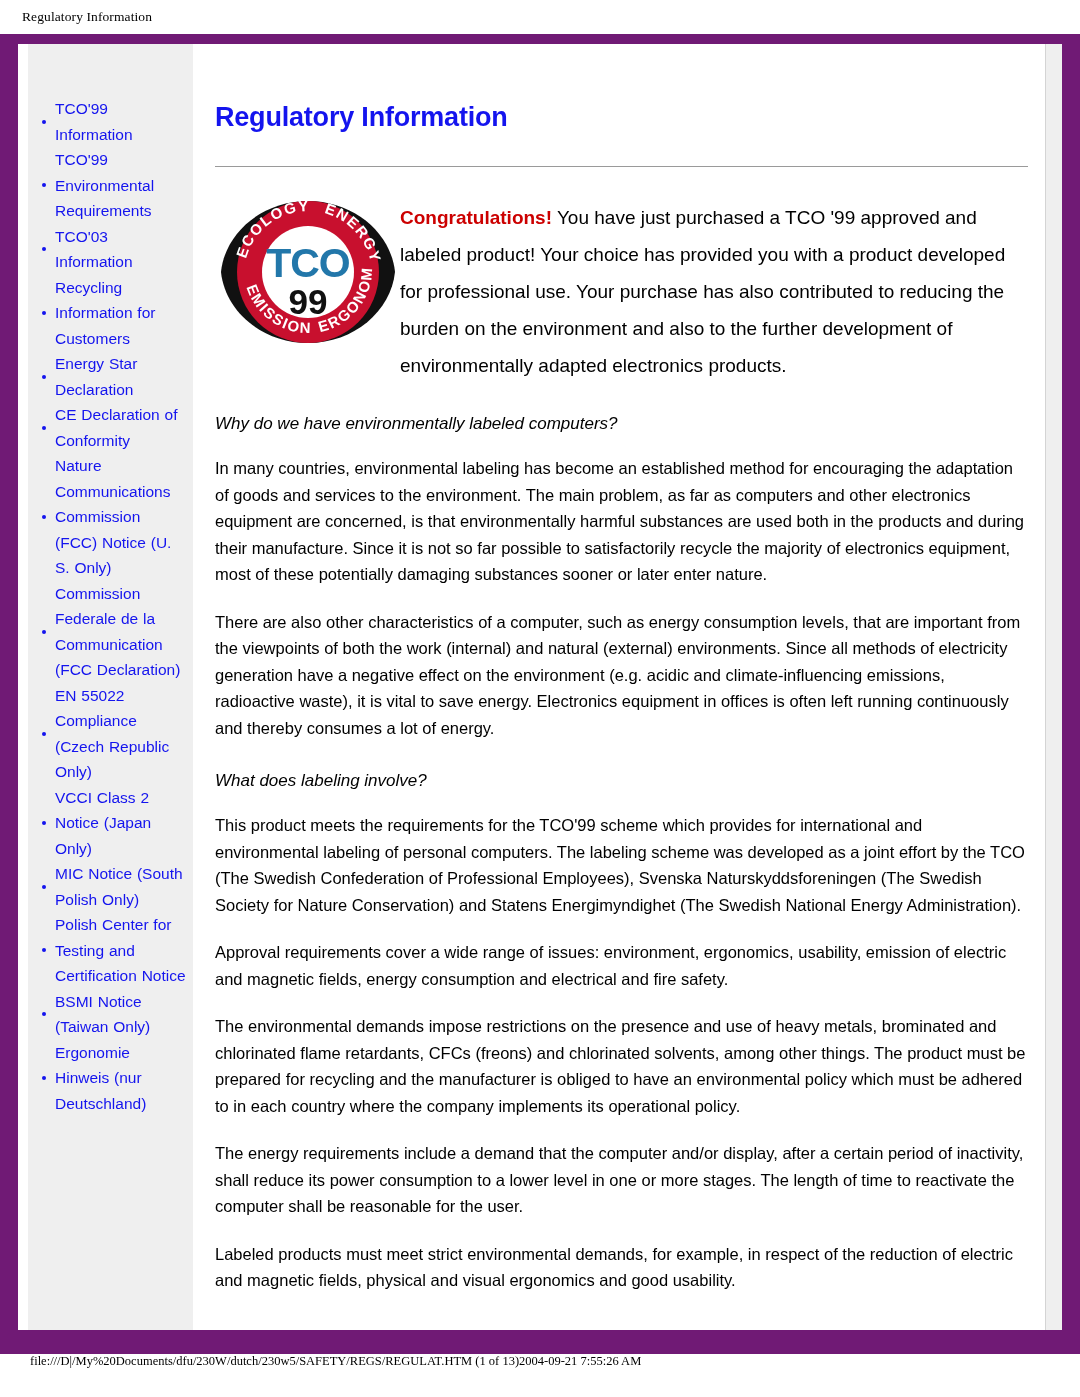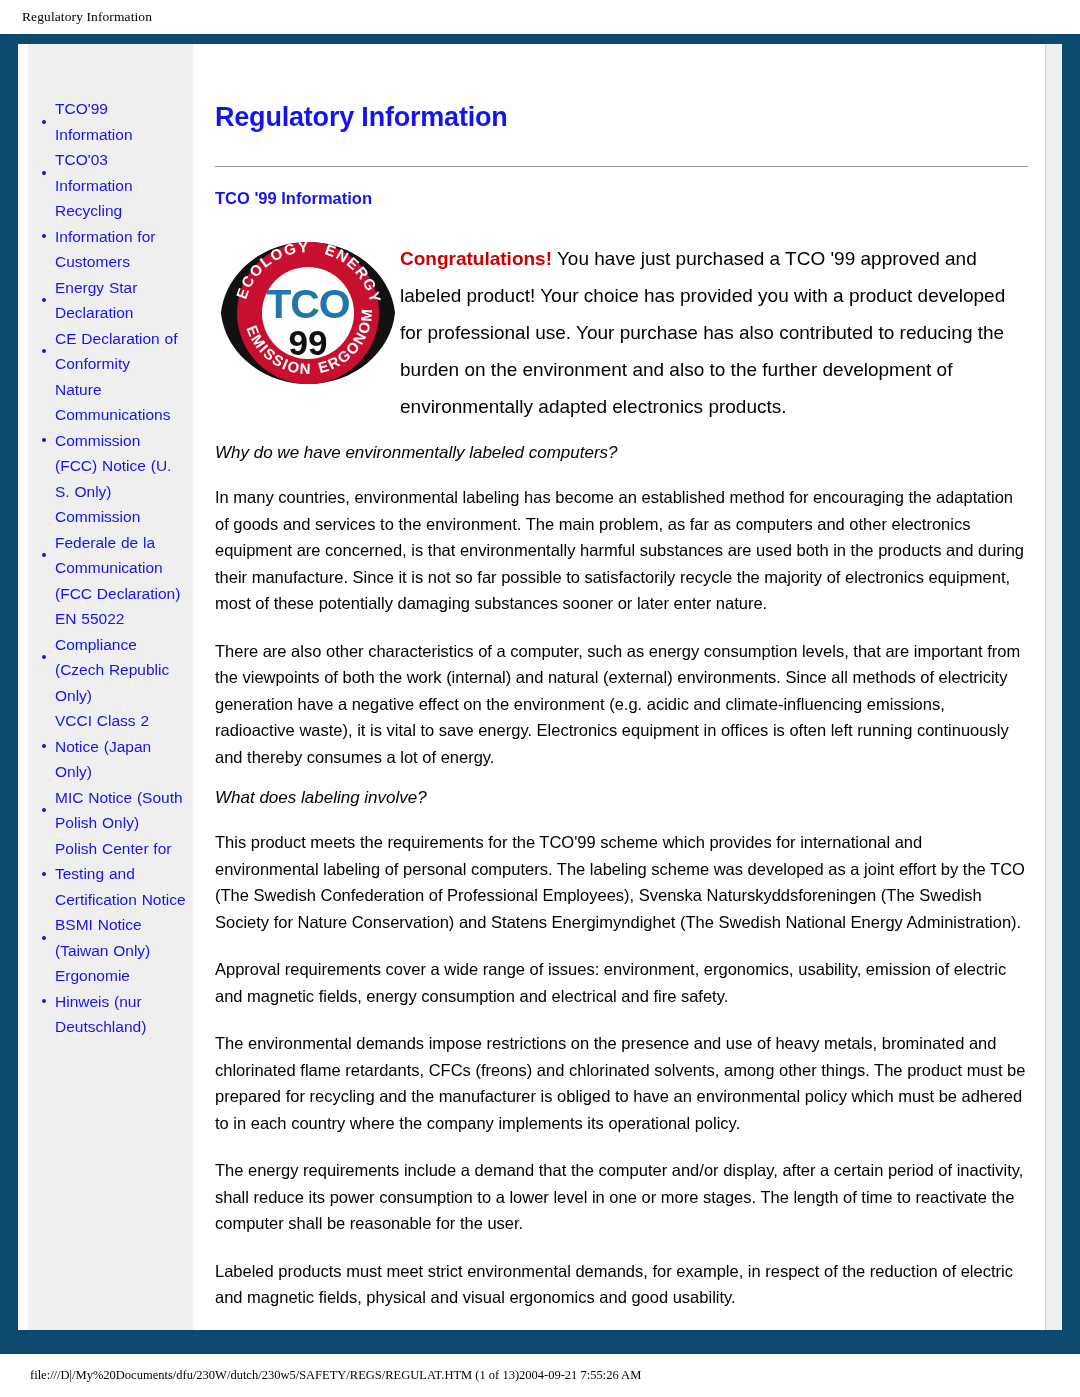--- a/index.html
+++ b/index.html
@@ -28,21 +28,21 @@
     letter-spacing: 0.1px;
   }
 
   
   .page-frame {
     position: absolute;
     left: 0;
     top: 34px;
     width: 1080px;
     height: 1320px;
-    background: #0c4a6e;
+    background: #701a75;
     box-sizing: border-box;
   }
 
   
   .canvas {
     position: absolute;
     left: 18px;
     top: 10px;
     width: 1044px;
     height: 1286px;
@@ -151,21 +151,21 @@
   .hero-text .congrats {
     color: #cc0000;
     font-weight: bold;
   }
 
   h3.subhead {
     font-size: 17px;
     font-style: italic;
     font-weight: normal;
     color: #000;
-    margin: 18px 0 0 0;
+    margin: 30px 0 0 0;
   }
 
   p.body {
     font-size: 16.5px;
     line-height: 26.5px;
     color: #000;
     margin: 21px 0 0 0;
   }
 
   
@@ -182,21 +182,21 @@
 
   
   .print-footer {
     position: absolute;
     left: 0;
     top: 1354px;
     width: 1080px;
     height: 43px;
     background: #ffffff;
     display: flex;
-    align-items: center;
+    align-items: flex-start;
     padding-left: 30px;
     box-sizing: border-box;
     font-family: "Liberation Serif", serif;
     font-size: 12.5px;
     color: #000;
   }
 
   
   .tco-logo { display: block; }
 </style>
@@ -211,20 +211,23 @@
   <div class="canvas">
 
     <div class="left-gutter"></div>
 
     <nav class="sidebar">
       <ul class="nav-list">
         <li>
             <a class="nav-item" href="#"><span class="bullet"></span><span>TCO'99 Information</span></a>
           </li>
         <li>
+            <a class="nav-item" href="#"><span class="bullet"></span><span>TCO'99 Environmental Requirements</span></a>
+          </li>
+        <li>
             <a class="nav-item" href="#"><span class="bullet"></span><span>TCO'03 Information</span></a>
           </li>
         <li>
             <a class="nav-item" href="#"><span class="bullet"></span><span>Recycling Information for Customers</span></a>
           </li>
         <li>
             <a class="nav-item" href="#"><span class="bullet"></span><span>Energy Star Declaration</span></a>
           </li>
         <li>
             <a class="nav-item" href="#"><span class="bullet"></span><span>CE Declaration of Conformity</span></a>
@@ -255,21 +258,20 @@
           </li>
       </ul>
     </nav>
 
     <main class="content">
 
       <h1 class="page-title">Regulatory Information</h1>
 
       <hr class="rule">
 
-      <h2 class="section-title">TCO '99 Information</h2>
 
       <div class="hero">
 
         <div class="logo-wrap">
 
           <svg class="tco-logo" width="178" height="150" viewBox="0 0 178 150" aria-hidden="true">
             <defs>
               <path id="arcTopL" d="M 25 78 A 64 64 0 0 1 89 14" fill="none"></path>
               <path id="arcTopR" d="M 89 14 A 64 64 0 0 1 153 78" fill="none"></path>
               <path id="arcBotL" d="M 25 72 A 64 64 0 0 0 89 136" fill="none"></path>

